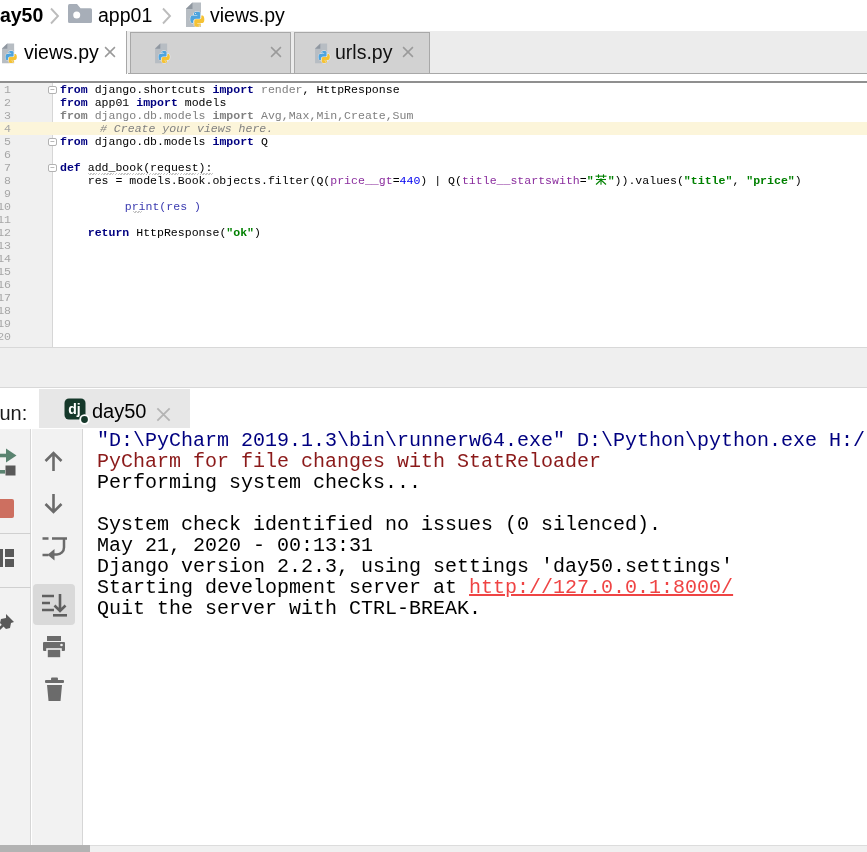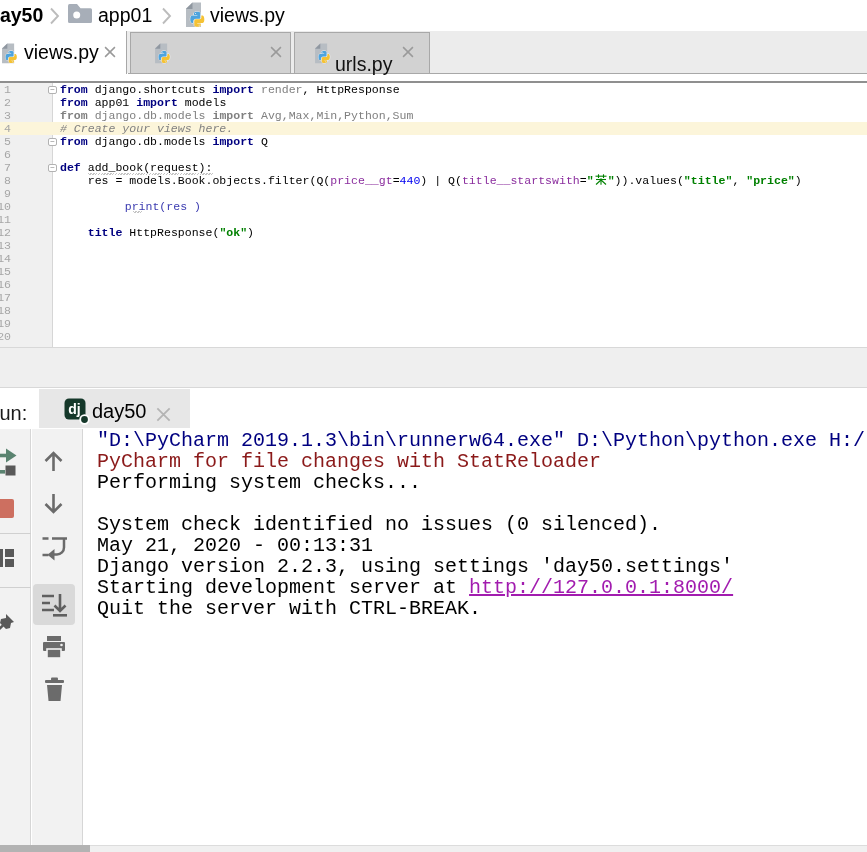--- a/index.html
+++ b/index.html
@@ -19,41 +19,41 @@
 #sep1 { left:0; top:81px; width:867px; height:2px; background:#8f8f8f; }
 
 #editor { left:0; top:83px; width:867px; height:264px; background:#fff; overflow:hidden; }
 #gutter { position:absolute; left:0; top:0; width:53px; height:264px; background:#f0f0f0; border-right:1px solid #d6d6d6; }
 #caretline { position:absolute; left:0; top:39px; width:867px; height:13px; background:#fcf5da; }
 #lnums { position:absolute; left:-30px; top:0; width:41px; text-align:right; font-family:"Liberation Mono",monospace; font-size:11.55px; line-height:13px; color:#a6a6a6; white-space:pre; }
 #code { position:absolute; left:60px; top:0; font-family:"Liberation Mono",monospace; font-size:11.55px; line-height:13px; color:#000; white-space:pre; }
 .kw { color:#000080; font-weight:bold; }
 .gr { color:#808080; }
 .grb { color:#808080; font-weight:bold; }
-.cm { color:#808080; font-style:italic; }
+.cm { color:#808080; font-style:italic;margin-left:40px; }
 .pu { color:#8b2e9e; }
 .nu { color:#0000f0; }
 .st { color:#008000; font-weight:bold; }
 .pr { color:#3b3bb0;padding-left:37px; }
 .fold { position:absolute; width:9px; height:8px; background:#fff; border:1px solid #b2b2b2; border-radius:2px; font-size:8px; line-height:6px; text-align:center; color:#8a8a8a; }
 .sqg { position:absolute; height:2px; background-image:repeating-linear-gradient(135deg,#c4c4c4 0 1px,transparent 1px 2px); }
 
 #band { left:0; top:347px; width:867px; height:41px; background:#efefef; border-top:1px solid #d8d8d8; border-bottom:1px solid #d8d8d8; }
 
 #runrow { left:0; top:389px; width:867px; height:40px; background:#fff; }
 #runtab { position:absolute; left:39px; top:0; width:151px; height:39px; background:#e7e7e7; }
 
 #bottom { left:0; top:429px; width:867px; height:416px; }
 #tools1 { position:absolute; left:0; top:0; width:31px; height:416px; background:#f2f2f2; border-right:1px solid #d6d6d6; }
 #tools2 { position:absolute; left:32px; top:0; width:51px; height:416px; background:#f2f2f2; border-right:1px solid #d6d6d6; }
 #console { position:absolute; left:84px; top:0; width:783px; height:416px; background:#fff; overflow:hidden; }
 #ctext { position:absolute; left:13px; top:1px; font-family:"Liberation Mono",monospace; font-size:20px; line-height:21px; color:#000; white-space:pre; }
 .c1 { color:#000080; }
 .c2 { color:#8b1a1a; }
-.clink { color:#a21caf; text-decoration:underline; }
+.clink { color:#ef4444; text-decoration:underline; }
 
 #hsb-thumb { left:0; top:845px; width:90px; height:7px; background:#b3b3b3; }
 #hsb-track { left:90px; top:845px; width:777px; height:7px; background:#f0f0f0; border-top:1px solid #dcdcdc; }
 .ticon { position:absolute; }
 </style>
 </head>
 <body>
 <div id="page">
 
   <div id="crumb" class="abs">
@@ -105,21 +105,21 @@
     </svg>
   <svg class="abs" style="left:152px;top:43px;" width="19" height="21" viewBox="0 0 23 26">
       <use href="#pyicon"></use>
     </svg>
   <svg class="abs" style="left:270px;top:46px;" width="12" height="12" viewBox="0 0 11 11">
       <use href="#closex"></use>
     </svg>
   <svg class="abs" style="left:312px;top:43px;" width="19" height="21" viewBox="0 0 23 26">
       <use href="#pyicon"></use>
     </svg>
-  <span class="tabtxt" style="left:335px;top:43px;">urls.py</span>
+  <span class="tabtxt" style="left:335px;top:31px;">urls.py</span>
   <svg class="abs" style="left:402px;top:46px;" width="12" height="12" viewBox="0 0 11 11">
       <use href="#closex"></use>
     </svg>
   <div id="sep1" class="abs"></div>
 
   <div id="editor" class="abs">
     <div id="caretline"></div>
     <div id="gutter"></div>
     <div id="caretline2" style="position:absolute;left:0;top:39px;width:53px;height:13px;background:#fcf5da;"></div>
     <div id="lnums">1
@@ -137,40 +137,40 @@
 13
 14
 15
 16
 17
 18
 19
 20</div>
     <div id="code"><span class="kw">from</span> django.shortcuts <span class="kw">import</span> <span class="gr">render</span>, HttpResponse
 <span class="kw">from</span> app01 <span class="kw">import</span> models
-<span class="grb">from</span><span class="gr"> django.db.models </span><span class="grb">import</span><span class="gr"> Avg,Max,Min,Python,Sum</span>
+<span class="grb">from</span><span class="gr"> django.db.models </span><span class="grb">import</span><span class="gr"> Avg,Max,Min,Create,Sum</span>
 <span class="cm"># Create your views here.</span>
 <span class="kw">from</span> django.db.models <span class="kw">import</span> Q
 
 <span class="kw">def</span> add_book(request):
     res = models.Book.objects.filter(Q(<span class="pu">price__gt</span>=<span class="nu">440</span>) | Q(<span class="pu">title__startswith</span>=<span class="st">"<svg width="14" height="11" viewBox="0 0 13 11" style="vertical-align:-1px">
             <g stroke="#008000" stroke-width="1.1" fill="none">
               <line x1="1" y1="2.2" x2="12" y2="2.2"></line>
               <line x1="4" y1="0.3" x2="4" y2="4"></line>
               <line x1="9" y1="0.3" x2="9" y2="4"></line>
               <line x1="1.5" y1="5.5" x2="11.5" y2="5.5"></line>
               <line x1="6.5" y1="4.2" x2="6.5" y2="10.7"></line>
               <line x1="6.5" y1="6" x2="1.5" y2="10.5"></line>
               <line x1="6.5" y1="6" x2="11.5" y2="10.5"></line>
             </g>
           </svg>"</span>)).values(<span class="st">"title"</span>, <span class="st">"price"</span>)
 
     <span class="pr">print(res )</span>
 
-    <span class="kw">title</span> HttpResponse(<span class="st">"ok"</span>)</div>
+    <span class="kw">return</span> HttpResponse(<span class="st">"ok"</span>)</div>
     <div class="fold" style="left:48px;top:3px;">−</div>
     <div class="fold" style="left:48px;top:55px;">−</div>
     <div class="fold" style="left:48px;top:81px;">−</div>
     <div class="sqg" style="left:88px;top:90px;width:125px;"></div>
     <div class="sqg" style="left:133px;top:128px;width:10px;"></div>
   </div>
 
   <div id="band" class="abs"></div>
 
   <div id="runrow" class="abs">

